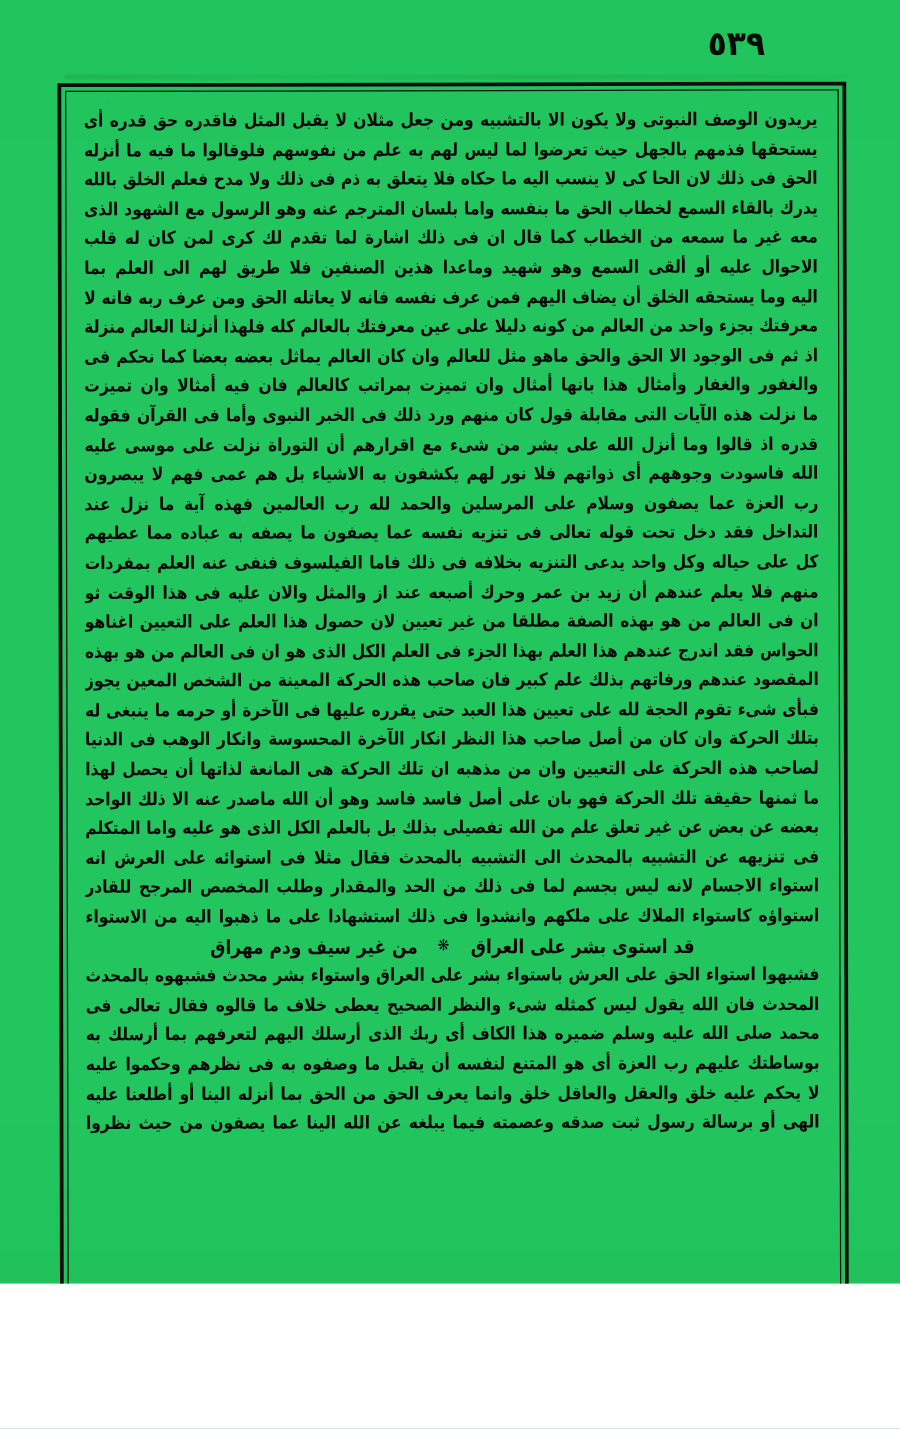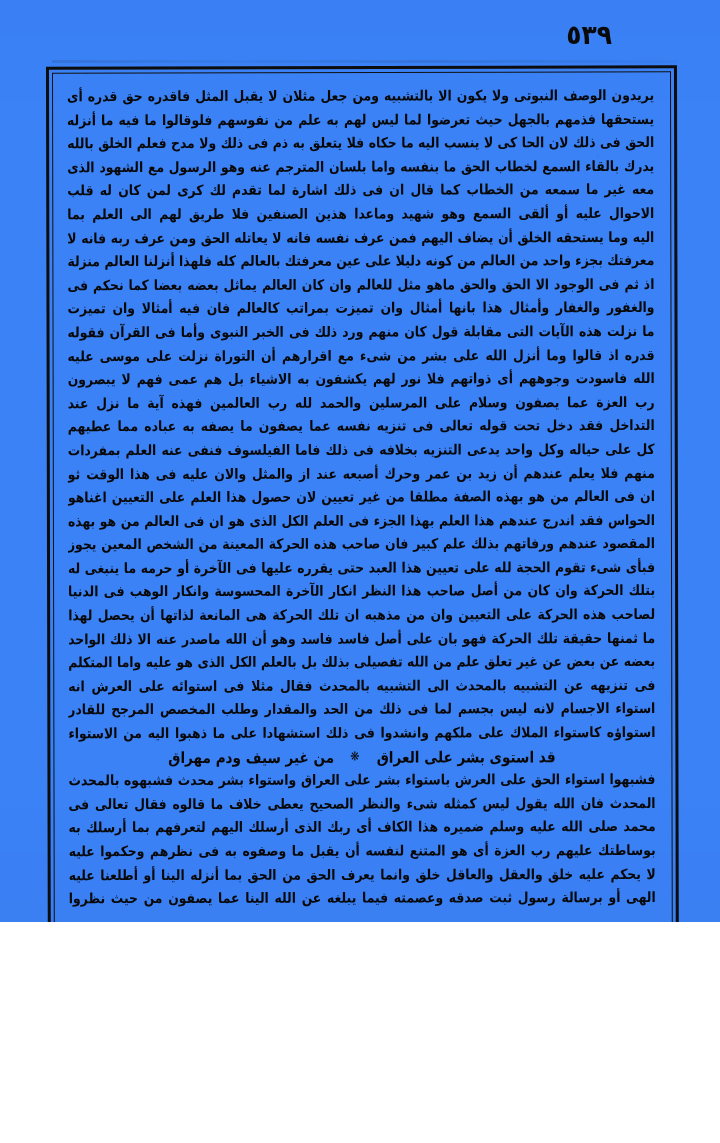--- a/index.html
+++ b/index.html
@@ -9,22 +9,22 @@
     background: #ffffff;
   }
 
   body {
     font-family: "DejaVu Sans", sans-serif;
   }
 
   #page {
     position: relative;
     width: 720px;
-    height: 922px;
-    background: #3b82f6;
+    height: 1027px;
+    background: #22c55e;
     overflow: hidden;
     box-sizing: border-box;
   }
 
   
   #paper-texture {
     position: absolute;
     inset: 0;
     pointer-events: none;
     background:

